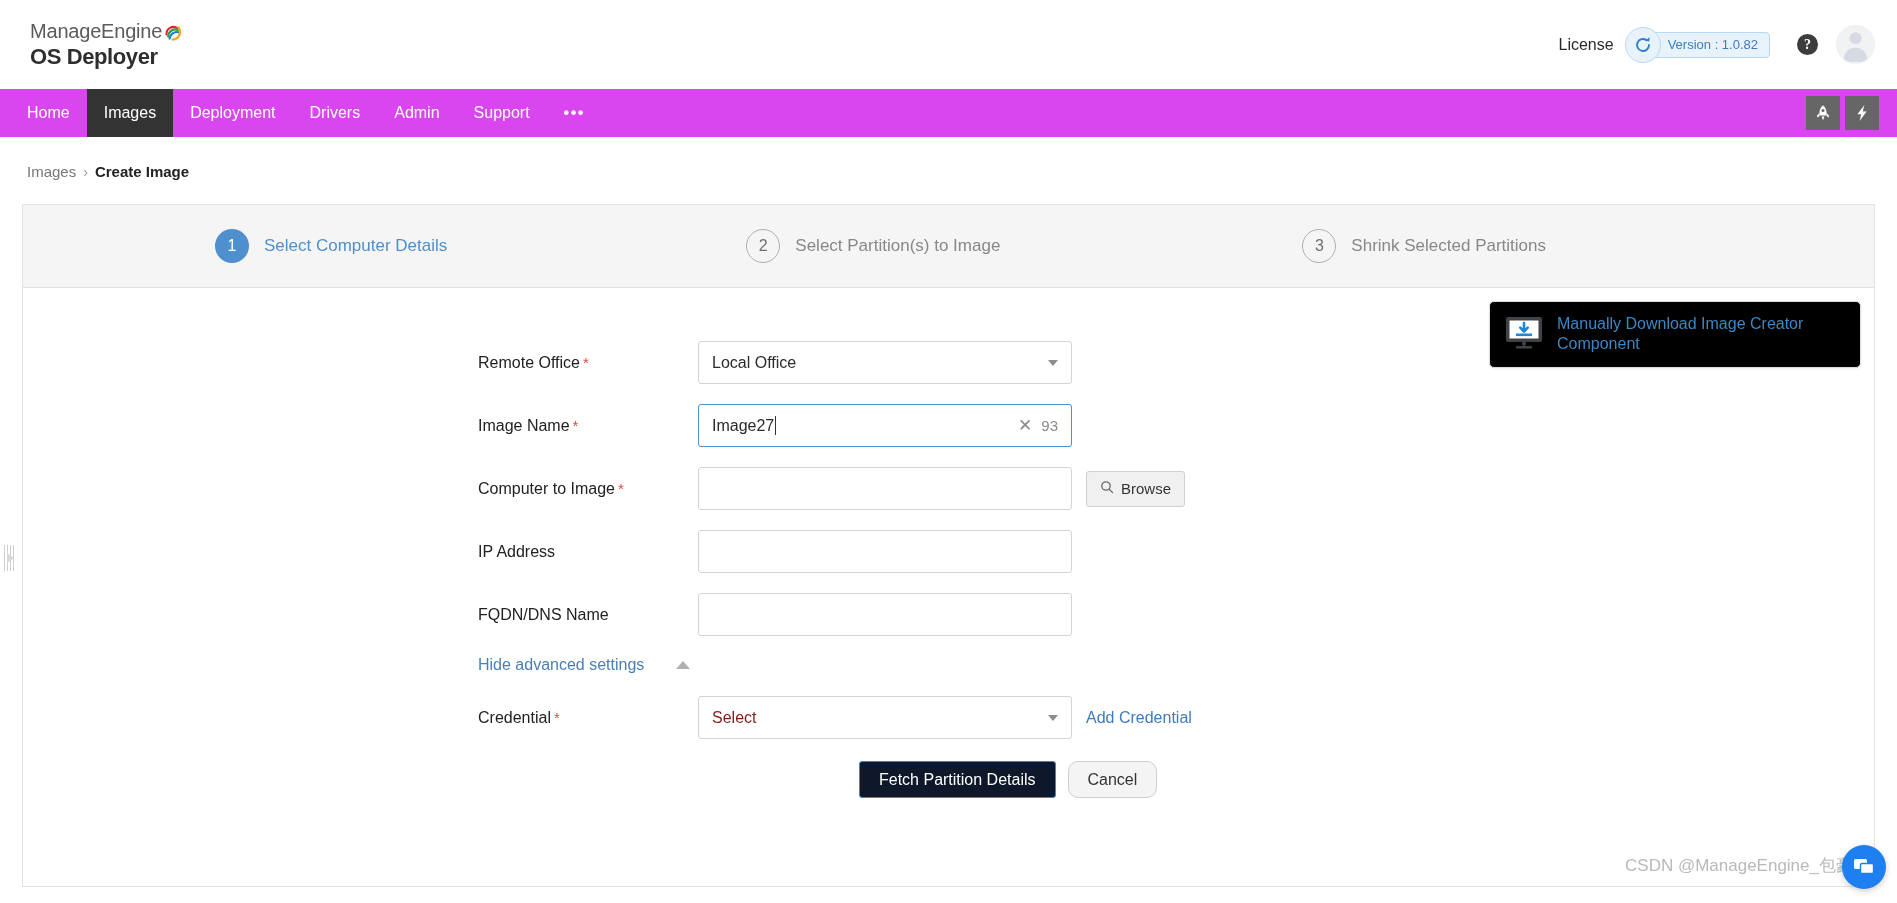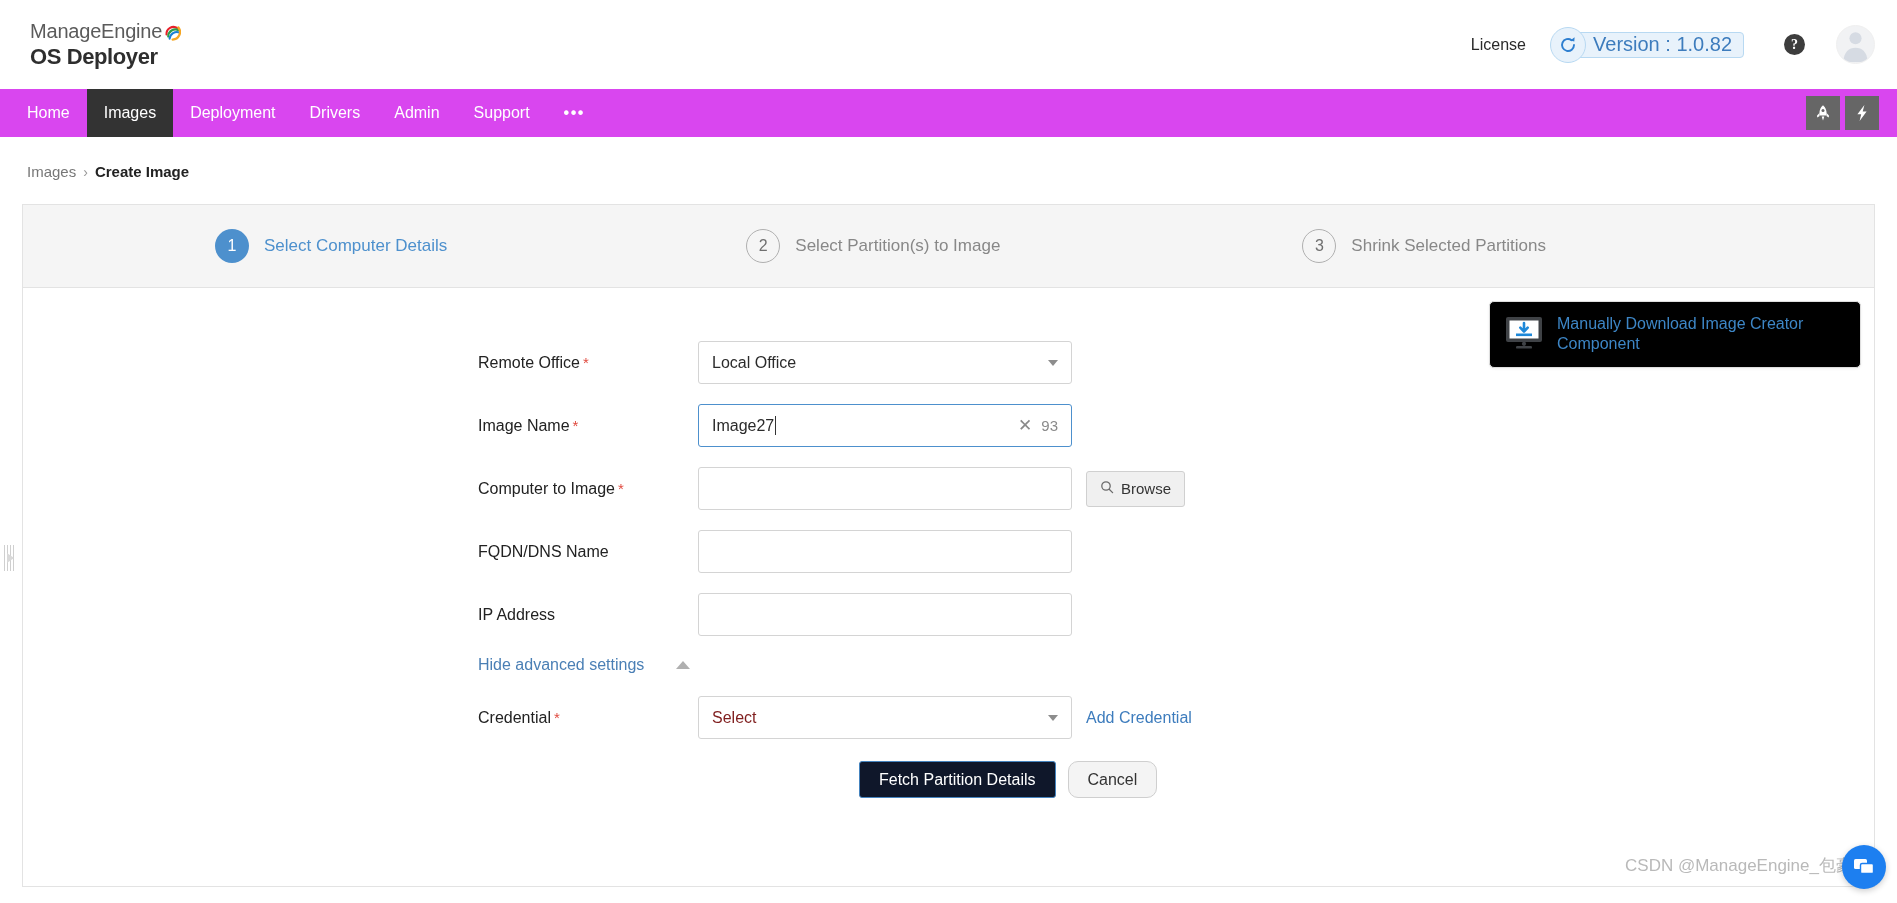--- a/index.html
+++ b/index.html
@@ -26,35 +26,35 @@
     position: relative; vertical-align: -3px; margin-left: 1px;
   }
   .brand-swoosh svg { position: absolute; top: 0; left: 0; }
   .brand-bottom {
     font-size: 22px; color: #2e2e2e; font-weight: 600;
     margin-top: 5px; letter-spacing: -0.4px;
   }
 
   .header-right {
     margin-left: auto; margin-right: 22px;
-    display: flex; align-items: center; gap: 13px;
+    display: flex; align-items: center; gap: 0;
   }
   .license-label { font-size: 16px; color: #2a2a2a; margin-right: 11px; }
   .version-wrap { position: relative; display: flex; align-items: center; }
   .refresh-circle {
     width: 36px; height: 36px; border-radius: 50%;
     background: #e8f2fb; border: 1px solid #b8d9f2;
     display: flex; align-items: center; justify-content: center;
     position: relative; z-index: 2;
   }
   .version-pill {
     height: 26px; background: #e8f2fb; border: 1px solid #b8d9f2;
     border-radius: 4px; display: flex; align-items: center;
     padding: 0 11px 0 22px; margin-left: -16px;
-    font-size: 20px; color: #3d7cbd; white-space: nowrap;
+    font-size: 13px; color: #3d7cbd; white-space: nowrap;
   }
   .help-icon {
     width: 21px; height: 21px; border-radius: 50%;
     background: #3d3d3d; color: #fff; font-size: 14px; font-weight: bold;
     display: flex; align-items: center; justify-content: center;
     margin-left: 27px; font-family: "Liberation Serif", serif;
   }
   .avatar {
     width: 39px; height: 39px; border-radius: 50%;
     background: #f1f2f4; margin-left: 18px;
@@ -381,32 +381,32 @@
               <line x1="9.2" y1="9.2" x2="12.6" y2="12.6" stroke="#6b6b6b" stroke-width="1.3" stroke-linecap="round"></line>
             </svg>
           </span>
           <span>Browse</span>
         </div>
       </div>
     </div>
 
     <div class="row">
       <div class="lbl">
-        <span>FQDN/DNS Name</span>
+        <span>IP Address</span>
       </div>
       <div class="ctrl-wrap">
         <div class="field">
           <span class="value"></span>
         </div>
       </div>
     </div>
 
     <div class="row">
       <div class="lbl">
-        <span>IP Address</span>
+        <span>FQDN/DNS Name</span>
       </div>
       <div class="ctrl-wrap">
         <div class="field">
           <span class="value"></span>
         </div>
       </div>
     </div>
 
     <div class="adv-row">
       <span class="adv-link">Hide advanced settings</span>

